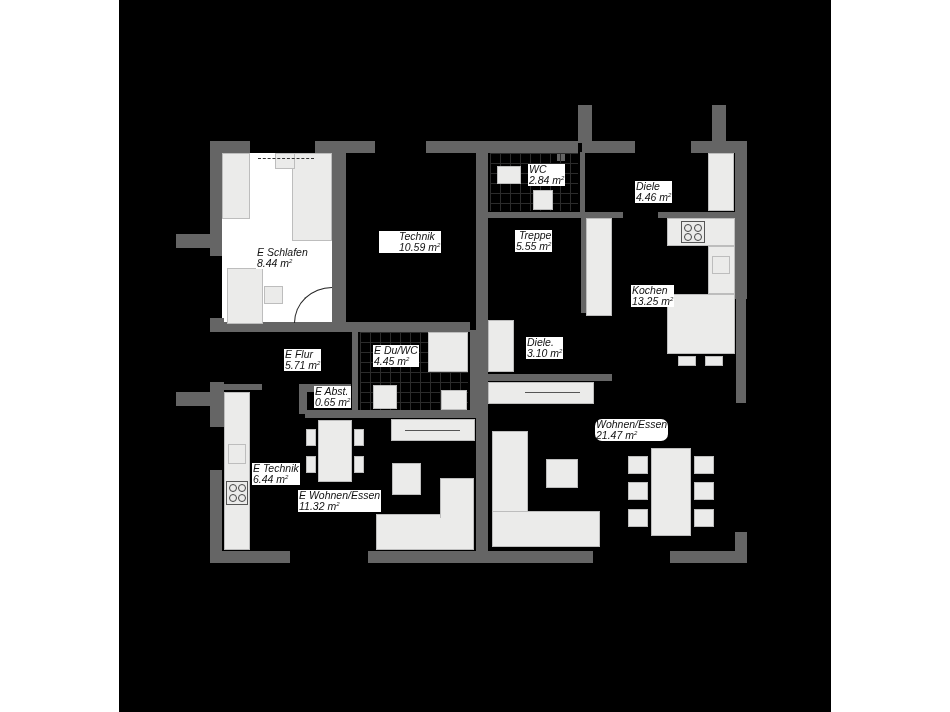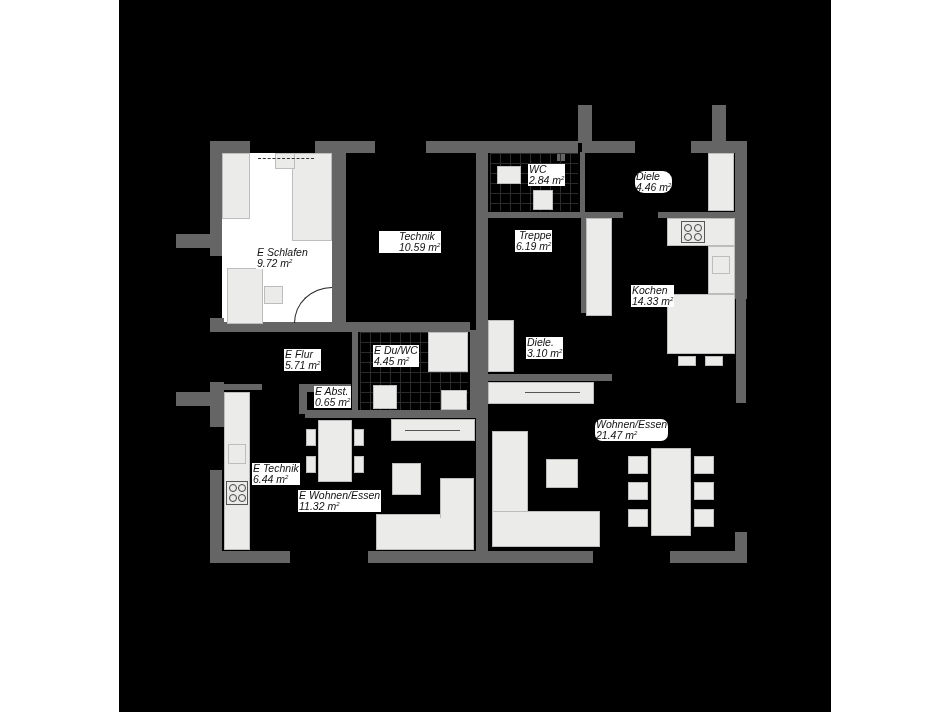--- a/index.html
+++ b/index.html
@@ -130,41 +130,41 @@
 <div class="f" style="left:651px;top:448px;width:40px;height:88px;"></div>
 <div class="f" style="left:628px;top:456px;width:20px;height:18px;"></div>
 <div class="f" style="left:628px;top:482px;width:20px;height:18px;"></div>
 <div class="f" style="left:628px;top:509px;width:20px;height:18px;"></div>
 <div class="f" style="left:694px;top:456px;width:20px;height:18px;"></div>
 <div class="f" style="left:694px;top:482px;width:20px;height:18px;"></div>
 <div class="f" style="left:694px;top:509px;width:20px;height:18px;"></div>
 
 <div class="lbl" style="left:256px;top:247px;">
   <span>E Schlafen</span>
-  <span><span style="display:inline">9.72 m</span><sup>2</sup></span>
+  <span><span style="display:inline">8.44 m</span><sup>2</sup></span>
 </div>
 <div class="lbl" style="left:379px;top:231px;padding-left:20px;">
   <span>Technik</span>
   <span><span style="display:inline">10.59 m</span><sup>2</sup></span>
 </div>
 <div class="lbl" style="left:528px;top:164px;">
   <span>WC</span>
   <span><span style="display:inline">2.84 m</span><sup>2</sup></span>
 </div>
-<div class="lbl" style="left:635px;top:171px;border-radius:9px;">
+<div class="lbl" style="left:635px;top:181px;">
   <span>Diele</span>
   <span><span style="display:inline">4.46 m</span><sup>2</sup></span>
 </div>
 <div class="lbl" style="left:515px;top:230px;text-align:right;">
   <span>Treppe</span>
-  <span><span style="display:inline">6.19 m</span><sup>2</sup></span>
+  <span><span style="display:inline">5.55 m</span><sup>2</sup></span>
 </div>
 <div class="lbl" style="left:631px;top:285px;">
   <span>Kochen</span>
-  <span><span style="display:inline">14.33 m</span><sup>2</sup></span>
+  <span><span style="display:inline">13.25 m</span><sup>2</sup></span>
 </div>
 <div class="lbl" style="left:526px;top:337px;">
   <span>Diele.</span>
   <span><span style="display:inline">3.10 m</span><sup>2</sup></span>
 </div>
 <div class="lbl" style="left:284px;top:349px;">
   <span>E Flur</span>
   <span><span style="display:inline">5.71 m</span><sup>2</sup></span>
 </div>
 <div class="lbl" style="left:373px;top:345px;">

